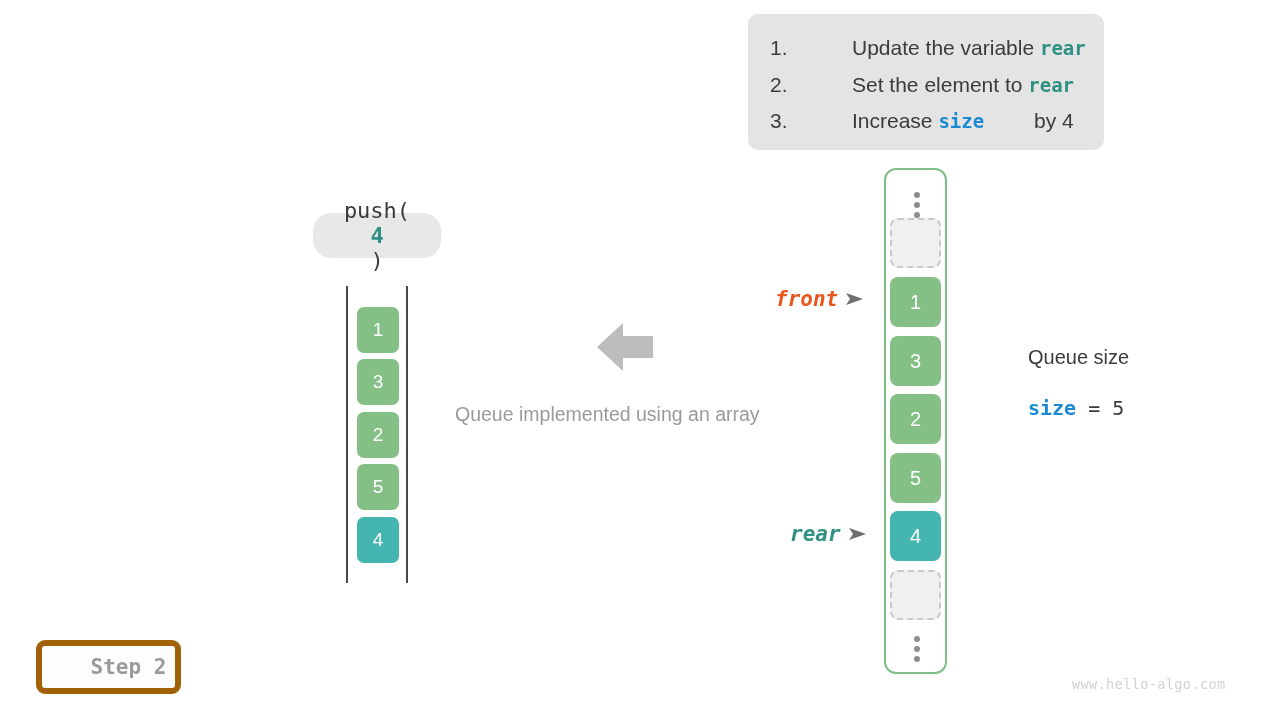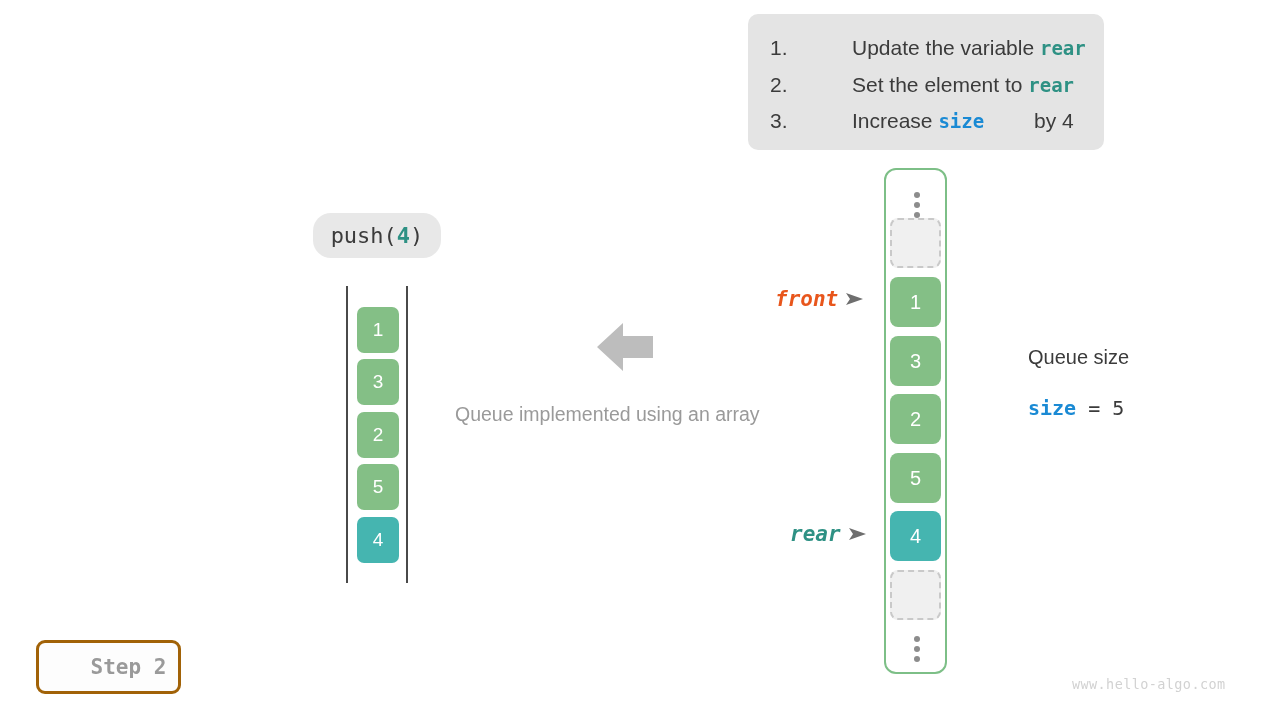--- a/index.html
+++ b/index.html
@@ -67,20 +67,21 @@
     height: 45px;
     background: #e8e8e8;
     border-radius: 18px;
     display: flex;
     align-items: center;
     justify-content: center;
     font-family: "DejaVu Sans Mono", monospace;
     font-size: 22px;
     color: #3b3b3b;
     letter-spacing: 0px;
+    flex-direction: column;
   }
   #push-label .arg {
     color: #2e9184;
     font-weight: bold;
   }
 
   
   #left-array {
     position: absolute;
     left: 346px;
@@ -216,21 +217,21 @@
     font-weight: bold;
   }
 
   
   #step-badge {
     position: absolute;
     left: 36px;
     top: 640px;
     width: 145px;
     height: 54px;
-    border: 3px solid #a16207;
+    border: 6px solid #a16207;
     border-radius: 9px;
     box-sizing: border-box;
     display: flex;
     align-items: center;
     justify-content: center;
     font-family: "DejaVu Sans Mono", monospace;
     font-weight: bold;
     font-size: 21px;
     color: #9a9a9a;
     background: #fdfdfd;

